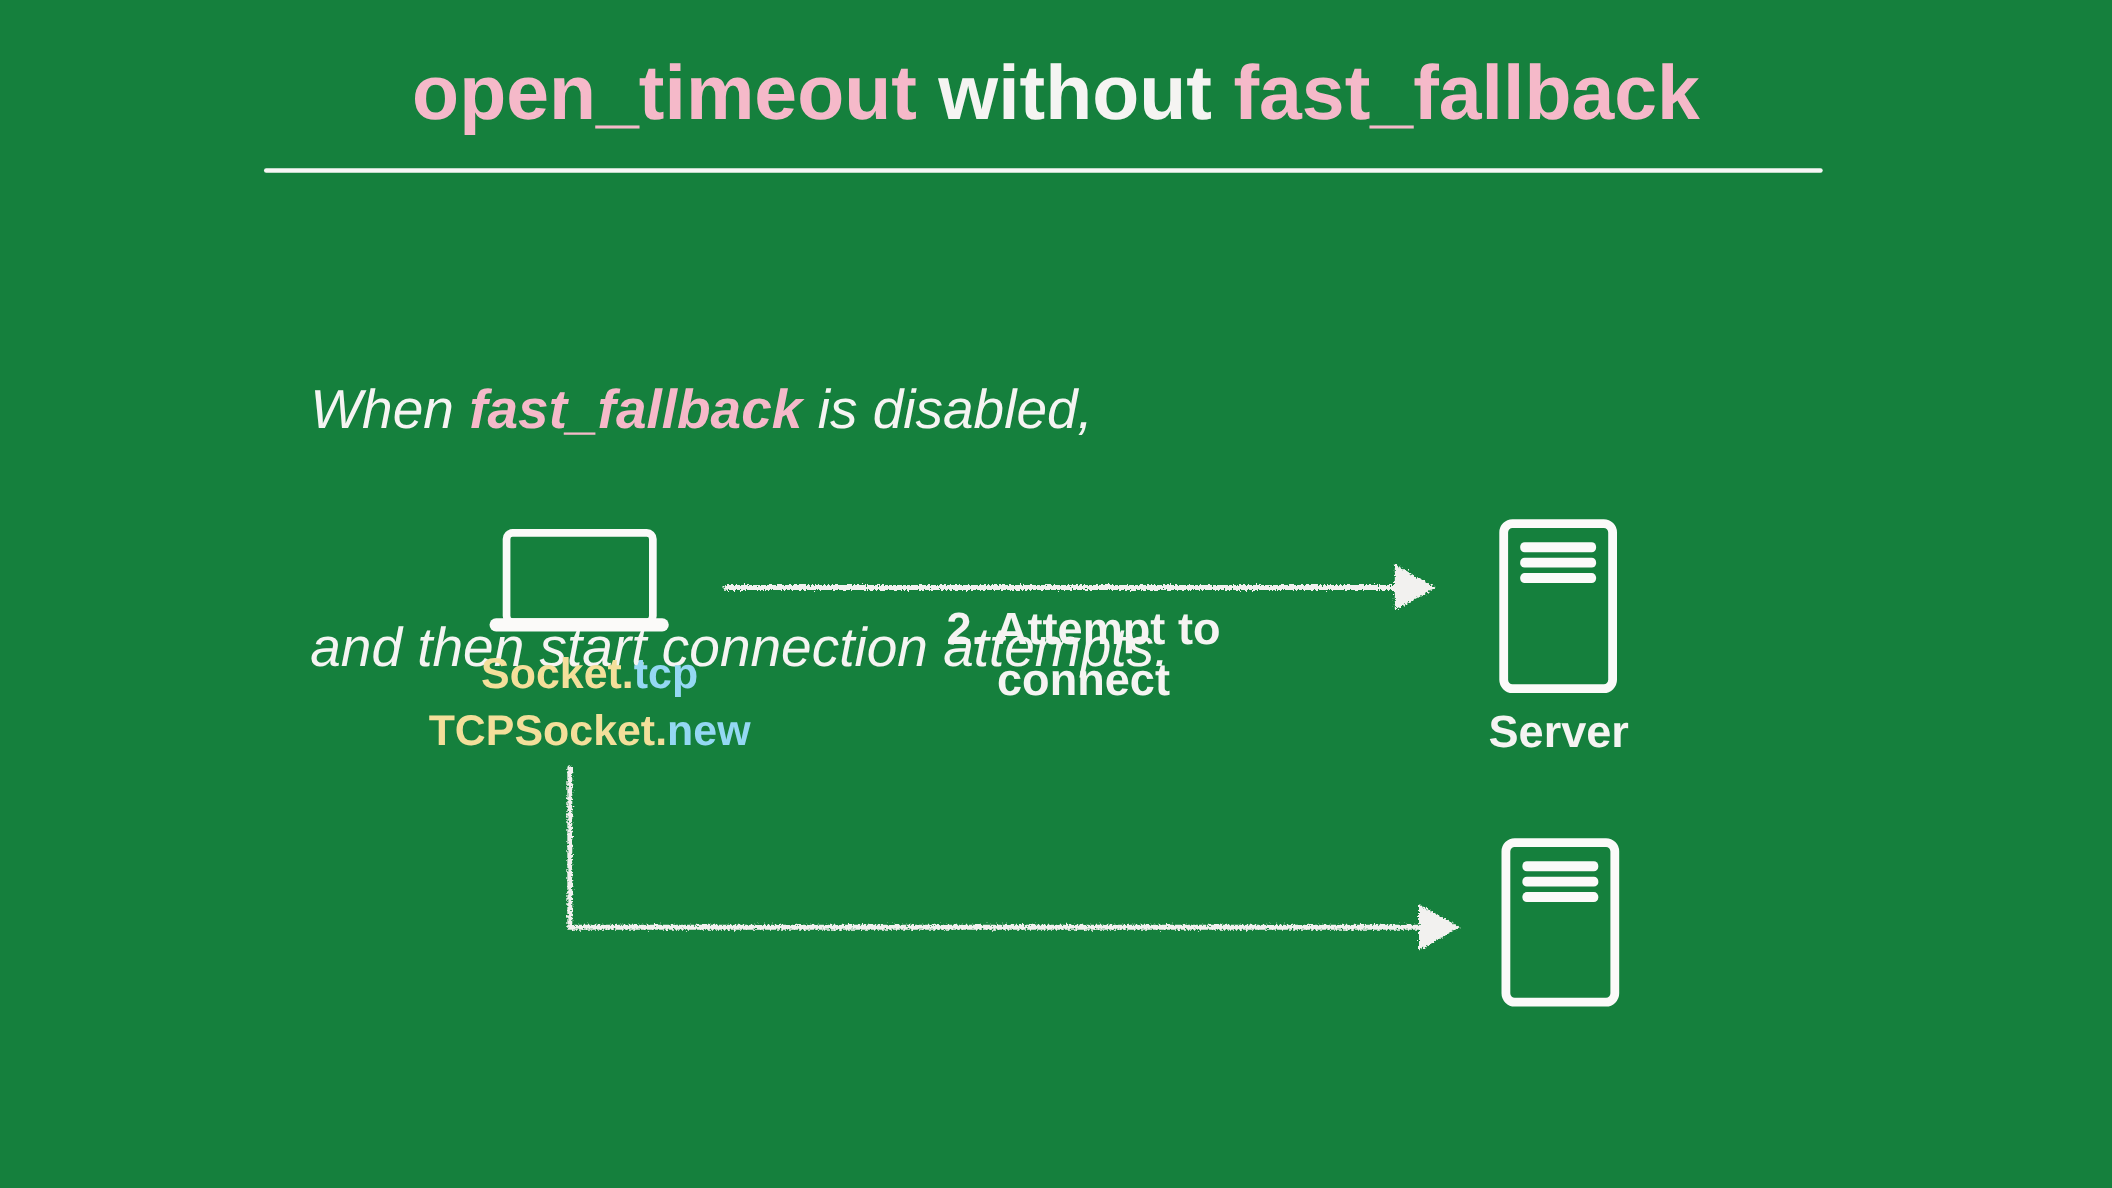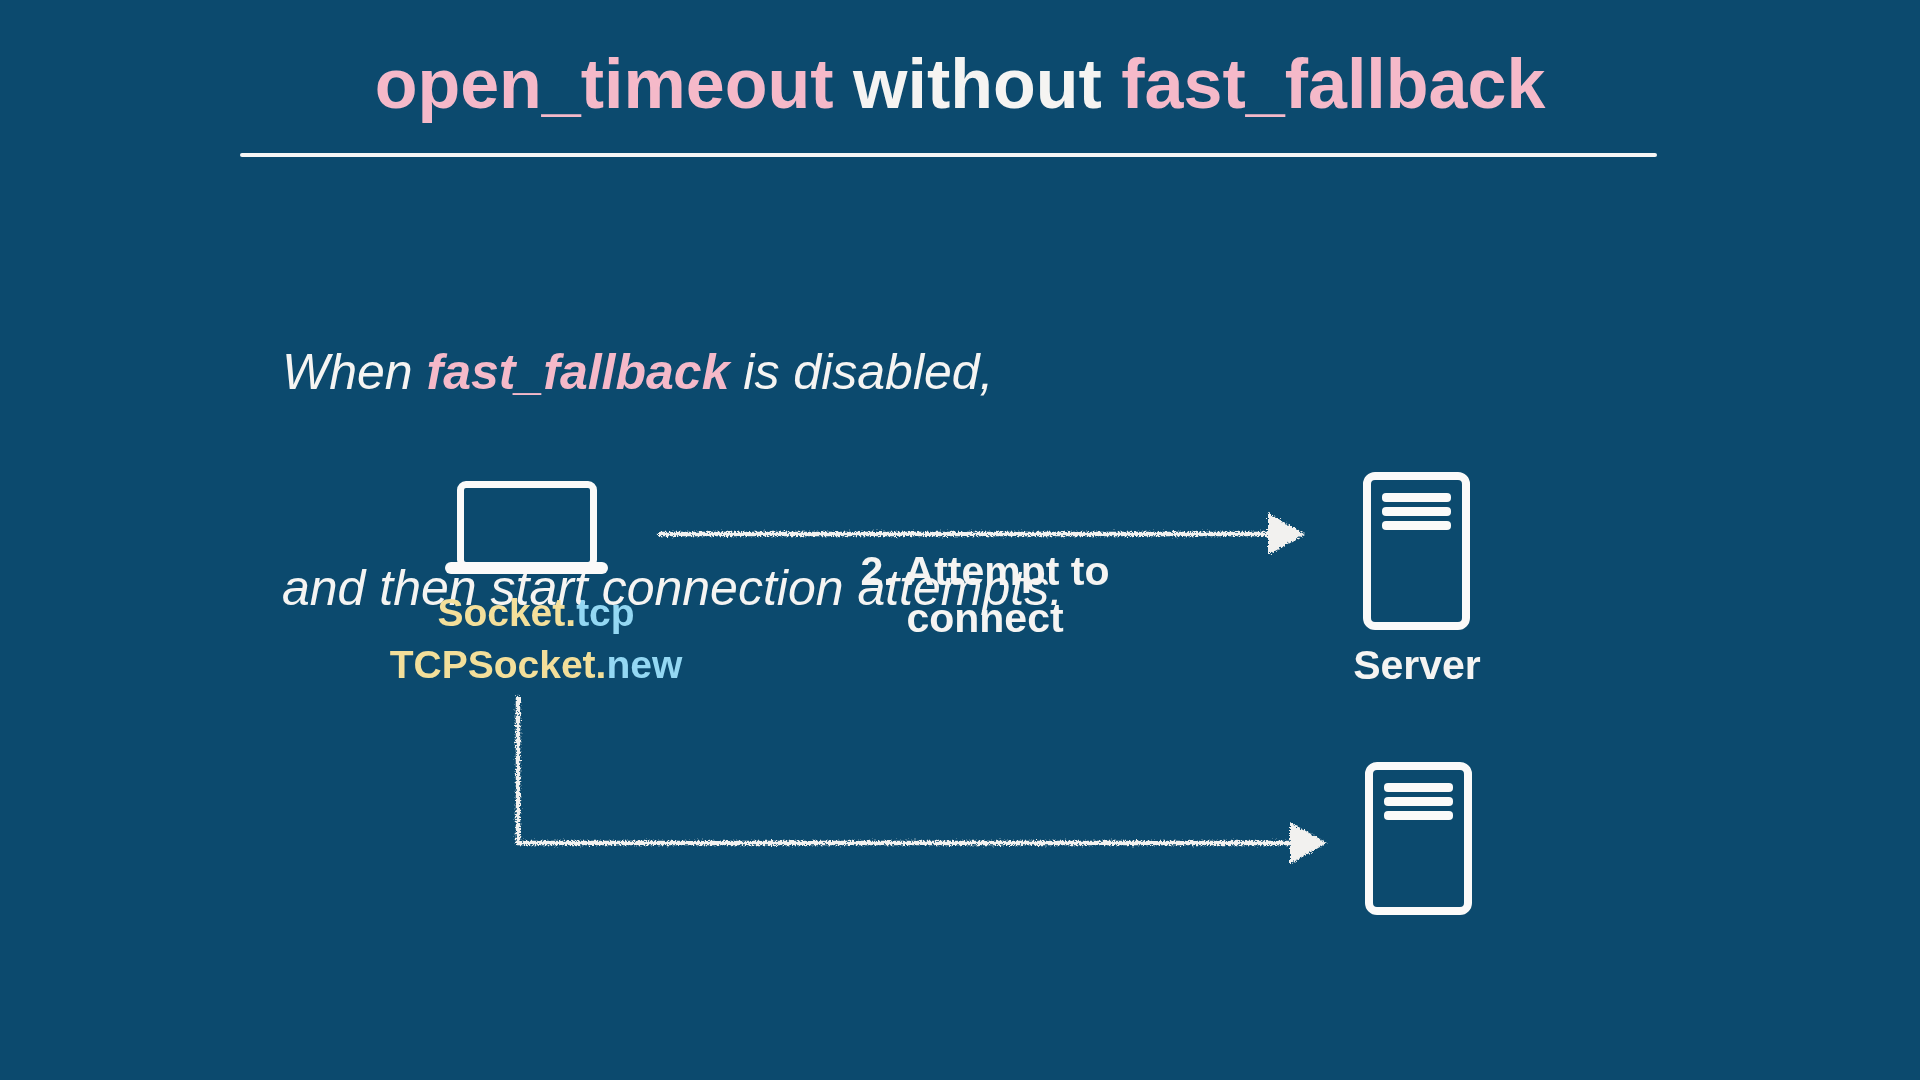--- a/index.html
+++ b/index.html
@@ -1,20 +1,20 @@
 <!DOCTYPE html>
 <html><head>
 <meta charset="utf-8">
 <style>
   html, body { margin: 0; padding: 0; background: #424040; }
   .slide {
     position: relative;
     width: 1920px;
     height: 1080px;
-    background: #0c4a6e;
+    background: #15803d;
     overflow: hidden;
     font-family: "Liberation Sans", "DejaVu Sans", sans-serif;
     color: #f5f4f2;
   }
   .pink   { color: #f5b9c9; }
   .yellow { color: #f3df9a; }
   .blue   { color: #94d8f3; }
   .bold   { font-weight: 700; }
 
   .title {

